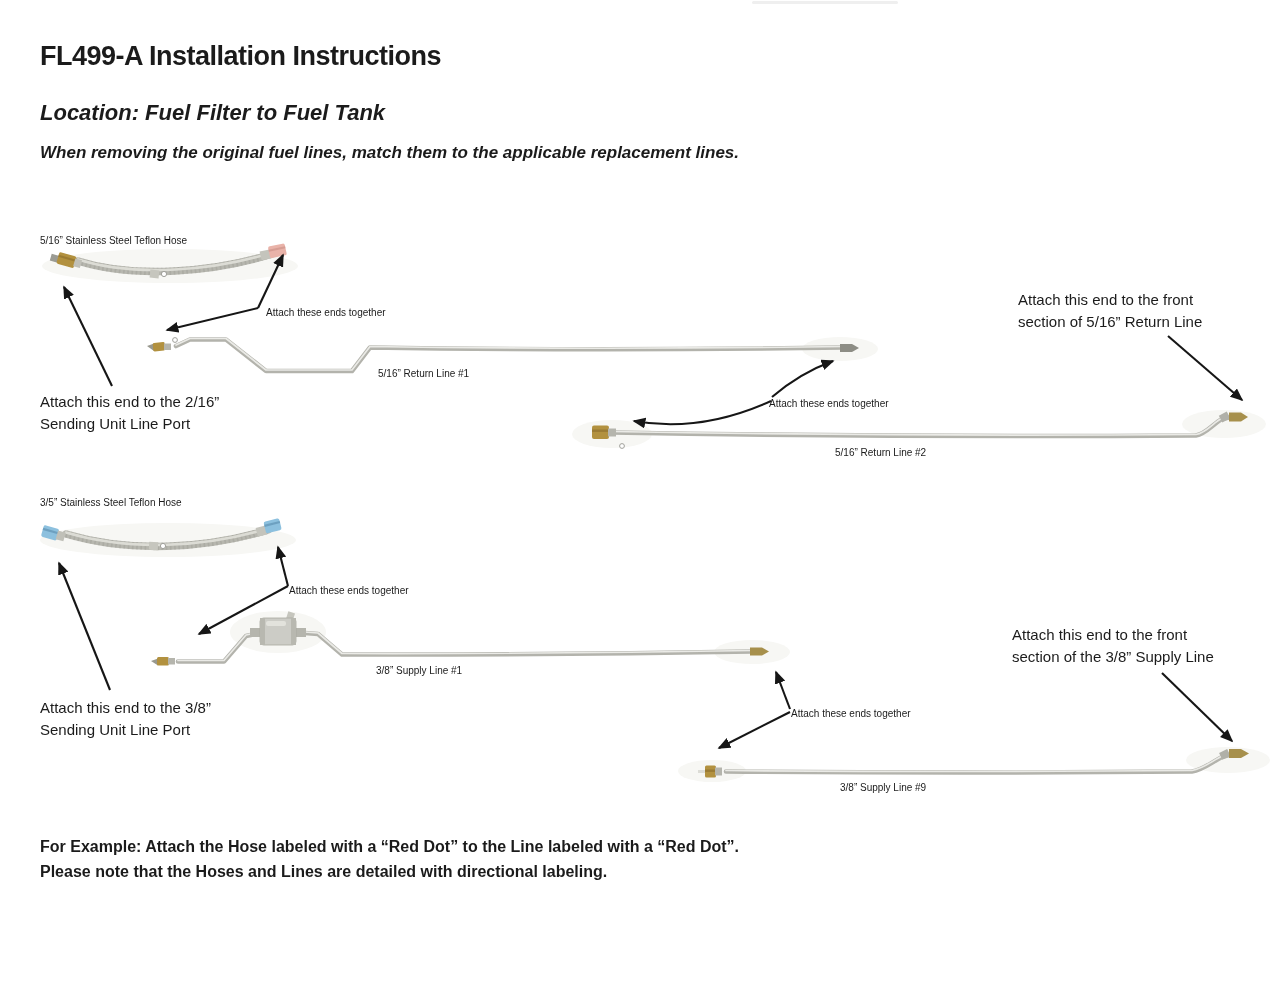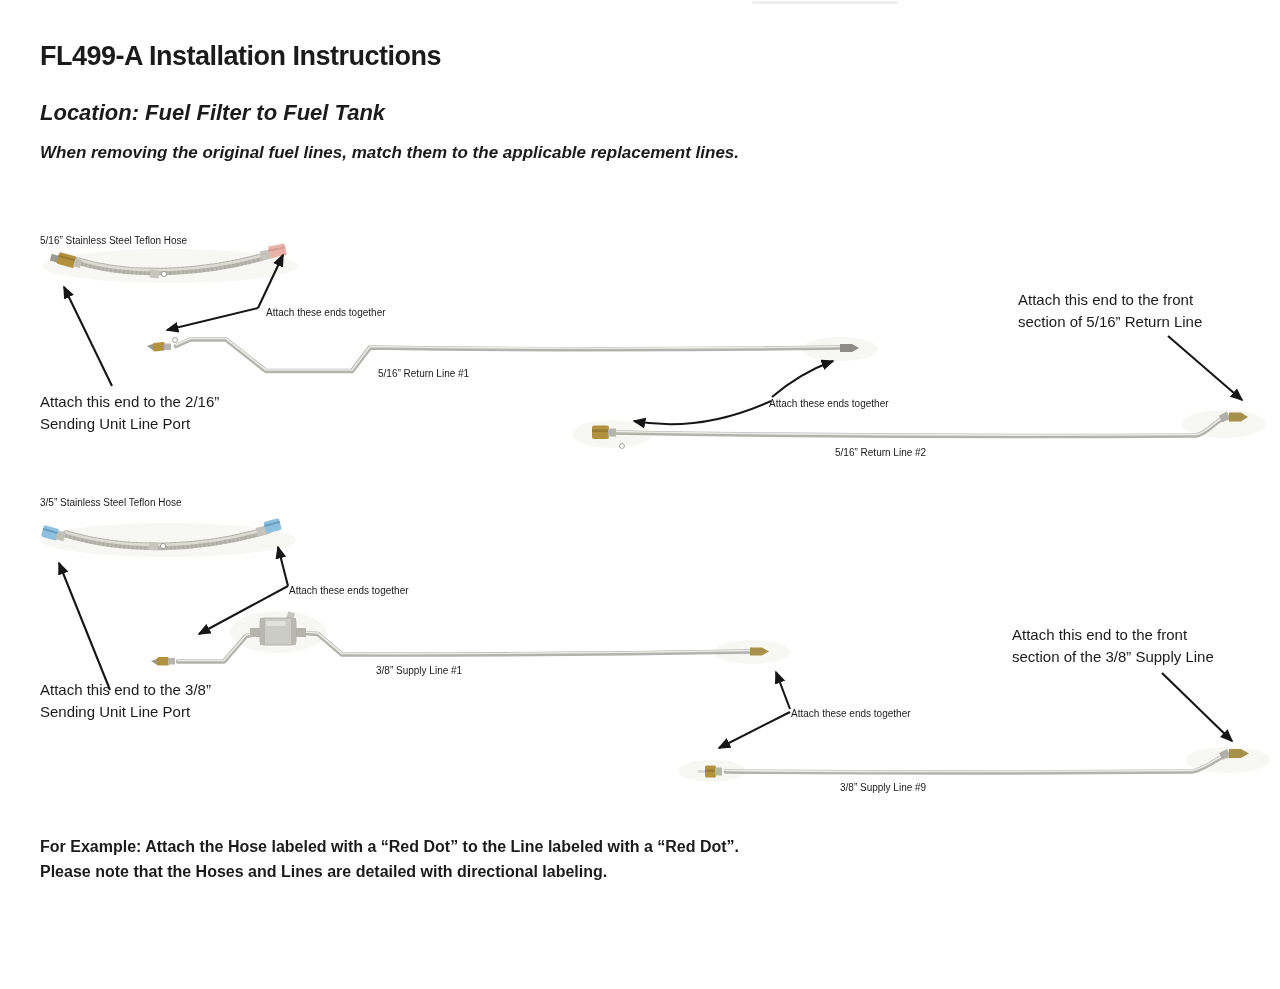--- a/index.html
+++ b/index.html
@@ -184,21 +184,21 @@
   <div class="note" style="left:40px; top:391px;">Attach this end to the 2/16”
 Sending Unit Line Port</div>
   <div class="lbl" style="left:769px; top:394px;">Attach these ends together</div>
   <div class="lbl" style="left:835px; top:443px;">5/16” Return Line #2</div>
   <div class="note center" style="left:1018px; top:289px; width:236px;">Attach this end to the front
 section of 5/16” Return Line</div>
 
   <div class="lbl" style="left:40px;  top:493px;">3/5” Stainless Steel Teflon Hose</div>
   <div class="lbl" style="left:289px; top:581px;">Attach these ends together</div>
   <div class="lbl" style="left:376px; top:661px;">3/8” Supply Line #1</div>
-  <div class="note" style="left:40px; top:679px;">Attach this end to the 3/8”
+  <div class="note" style="left:40px; top:697px;">Attach this end to the 3/8”
 Sending Unit Line Port</div>
   <div class="lbl" style="left:791px; top:704px;">Attach these ends together</div>
   <div class="lbl" style="left:840px; top:778px;">3/8” Supply Line #9</div>
   <div class="note center" style="left:1012px; top:624px; width:250px;">Attach this end to the front
 section of the 3/8” Supply Line</div>
 
   <div class="footer">
     <div>For Example: Attach the Hose labeled with a “Red Dot” to the Line labeled with a “Red Dot”.</div>
     <div>Please note that the Hoses and Lines are detailed with directional labeling.</div>
   </div>

